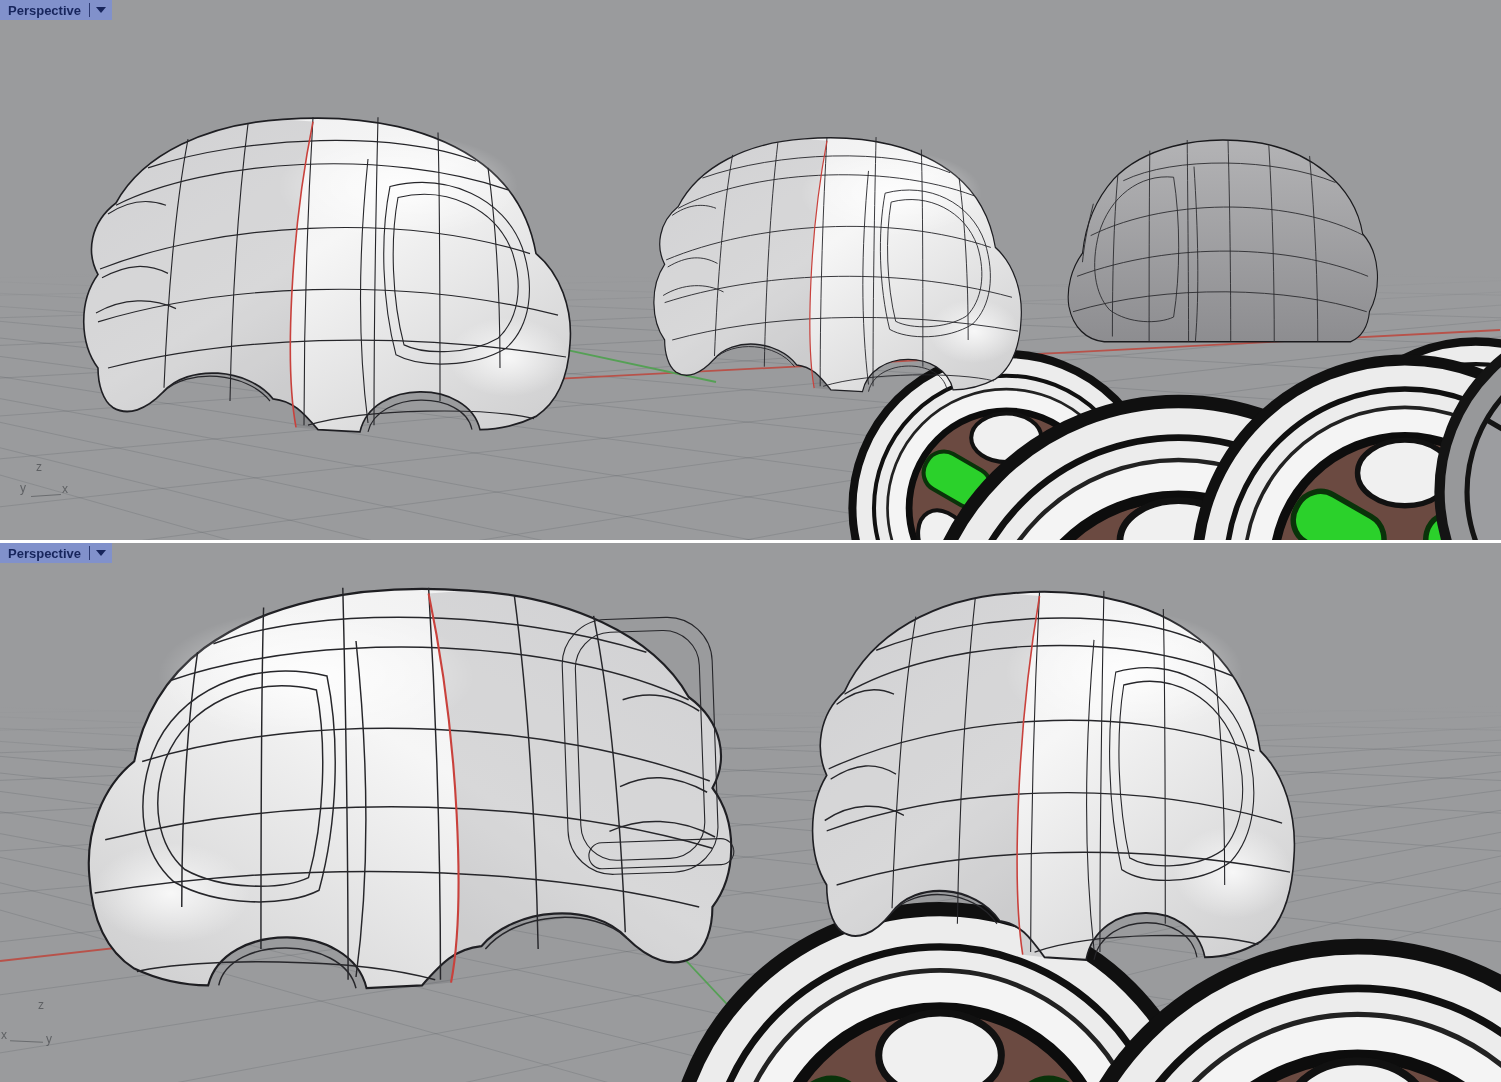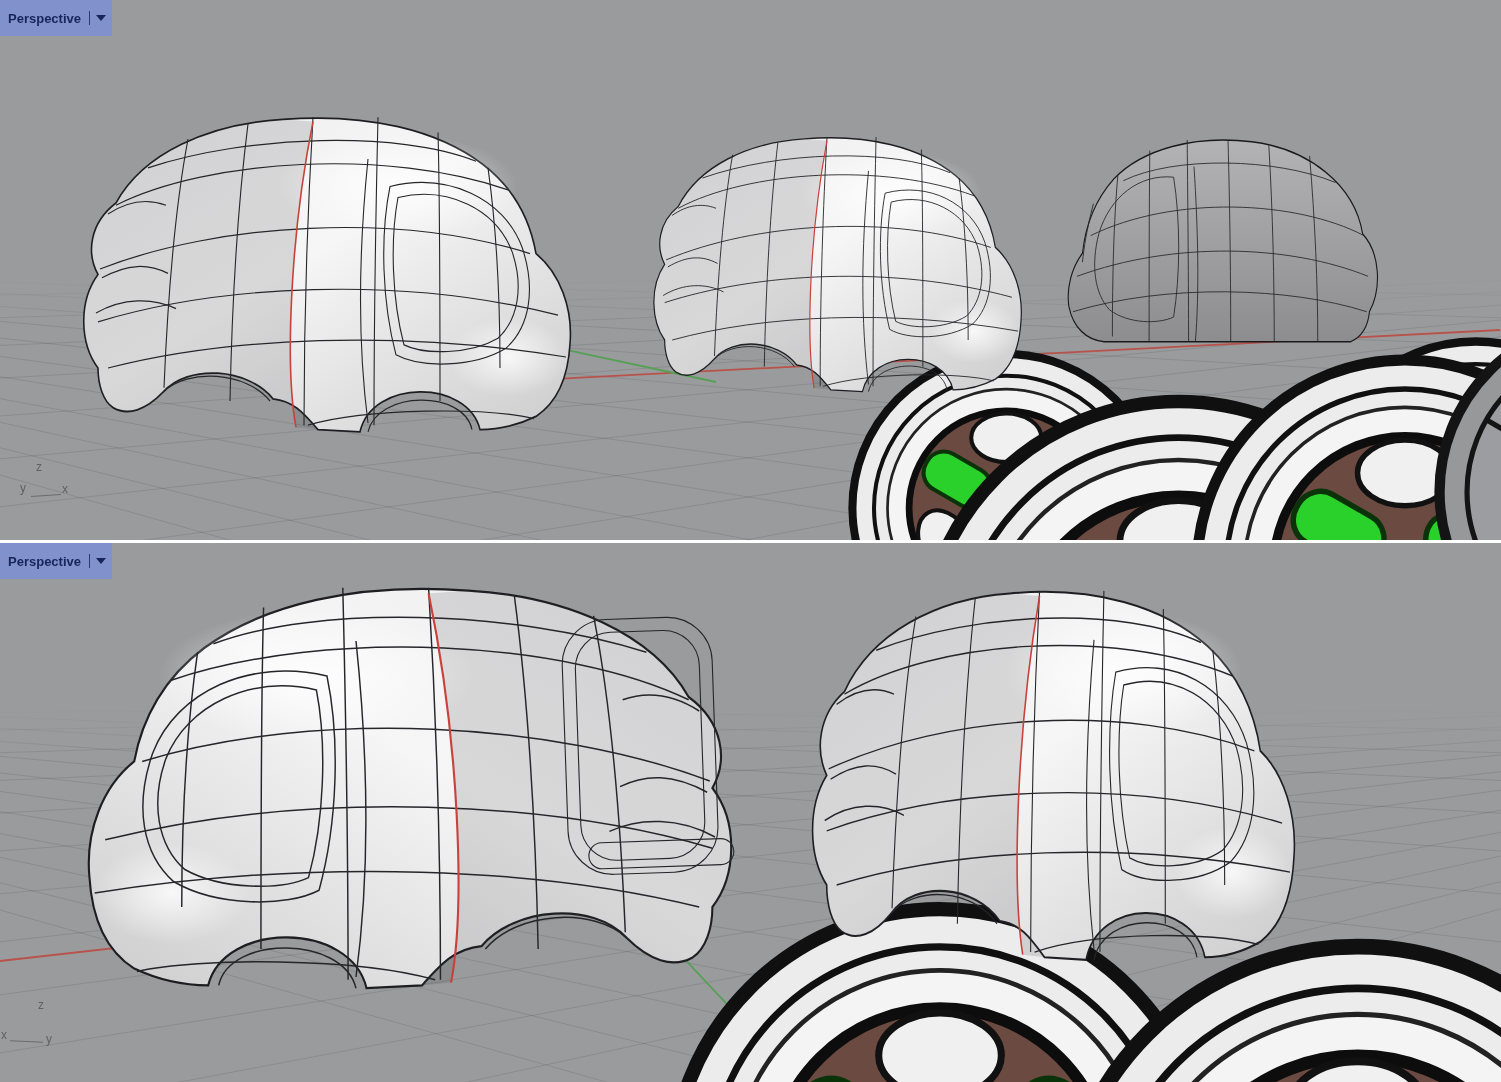--- a/index.html
+++ b/index.html
@@ -2,21 +2,21 @@
 <html><head>
 <meta charset="utf-8">
 <style>
   html,body{margin:0;padding:0;background:#7f8084;}
   body{width:1501px;height:1082px;overflow:hidden;font-family:"Liberation Sans",sans-serif;position:relative;}
   .viewport{position:relative;width:1501px;background:#9a9b9d;overflow:hidden;}
   #vp-top{height:540px;}
   #vp-bottom{height:539px;}
   .vp-divider{width:1501px;height:3px;background:#ffffff;}
   .scene{position:absolute;left:0;top:0;display:block;}
-  .vp-tab{position:absolute;left:0;top:0;height:36px;background:#8191cb;display:flex;align-items:center;
+  .vp-tab{position:absolute;left:0;top:0;height:20px;background:#8191cb;display:flex;align-items:center;
           padding:0 0 0 8px;cursor:pointer;z-index:5;}
   .vp-tab-label{font-size:13px;font-weight:bold;color:#17255c;letter-spacing:0px;padding-right:8px;}
   .vp-tab-sep{width:1px;height:14px;background:#2c3a72;margin-right:4px;}
   .vp-tab-arrow{width:0;height:0;border-left:5px solid transparent;border-right:5px solid transparent;
                 border-top:6px solid #17255c;margin:0 6px 0 2px;}
   .gizmo{position:absolute;z-index:4;color:#5f6164;font-size:12px;pointer-events:none;}
   .gizmo span{position:absolute;}
   .gizmo .gline{position:absolute;background:#6a6c6f;height:1px;}
   svg .wire{fill:none;stroke:#26262a;stroke-width:1.1;}
   svg .seam{fill:none;stroke:#c9413c;stroke-width:1.6;}

